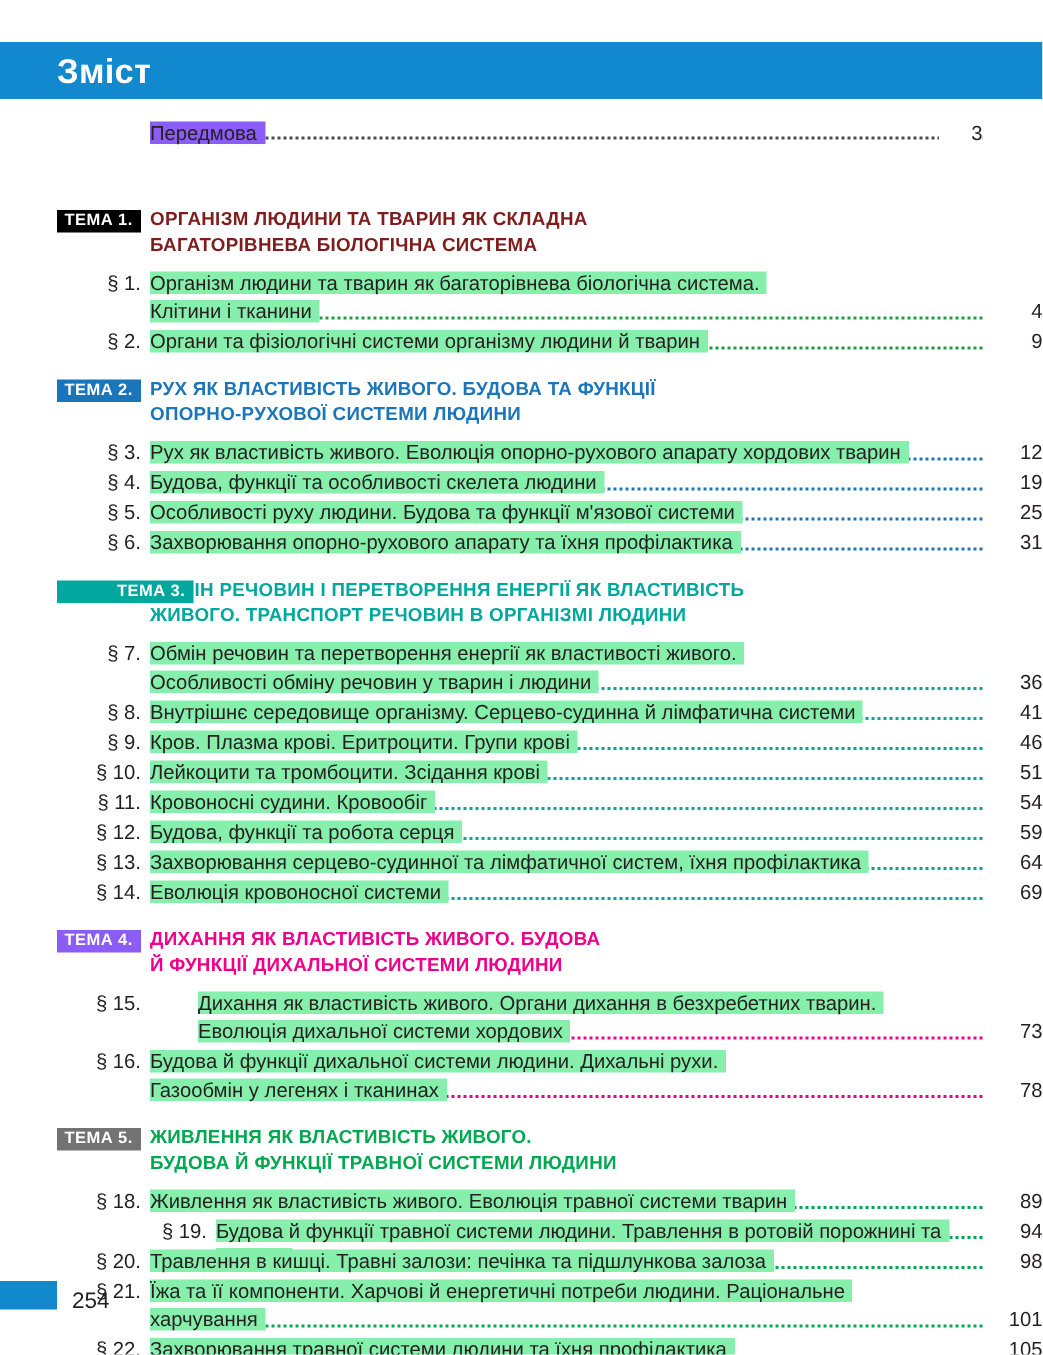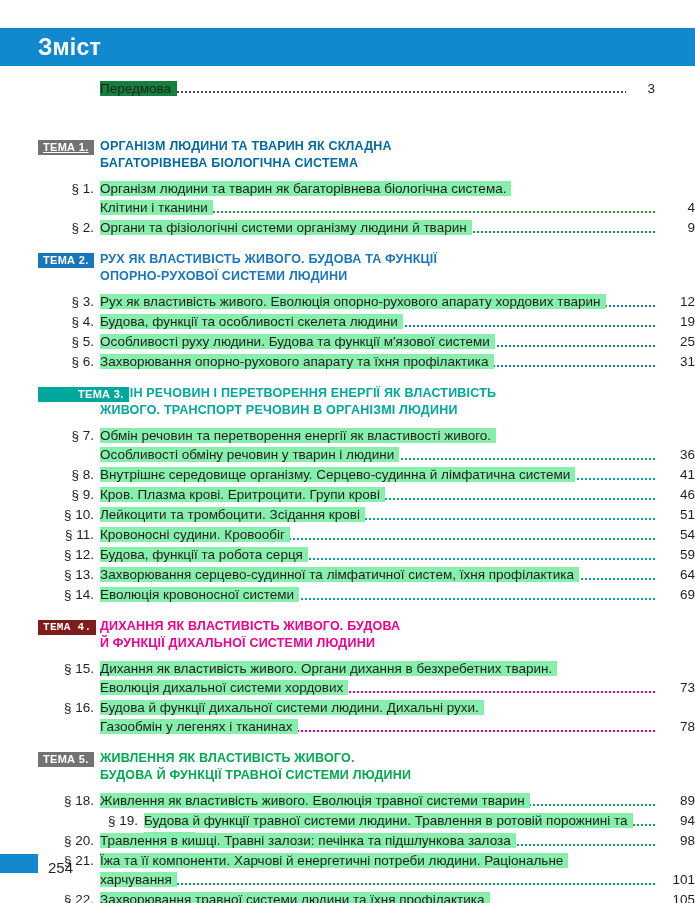--- a/index.html
+++ b/index.html
@@ -48,21 +48,21 @@
     position: relative;
     height: 24px;
     margin-bottom: 13px;
   }
   .preface-label {
     position: absolute;
     left: 100px;
     top: 3px;
     font-size: 13.5px;
     color: #231f20;
-    background: #15803d;
+    background: #8b5cf6;
     padding-right: 6px;
     z-index: 2;
     white-space: nowrap;
   }
   .preface-dots {
     position: absolute;
     left: 100px;
     right: 40px;
     top: 13px;
     border-bottom: 2px dotted #4d4d4f;
@@ -208,22 +208,22 @@
 
   <div class="preface-row">
     <span class="preface-label">Передмова</span>
     <span class="preface-dots"></span>
     <span class="preface-page">3</span>
   </div>
 
   <div id="themes-container">
       <div class="theme-block">
         <div class="theme-head">
-          <span class="theme-badge" style="background: #737373; text-decoration: underline;">ТЕМА 1.</span>
-          <div class="theme-title" style="color: #0369a1; margin-top: 36px;">
+          <span class="theme-badge" style="background: #000000;">ТЕМА 1.</span>
+          <div class="theme-title" style="color: #7f1d1d; margin-top: 36px;">
             <div>ОРГАНІЗМ ЛЮДИНИ ТА ТВАРИН ЯК СКЛАДНА</div>
             <div>БАГАТОРІВНЕВА БІОЛОГІЧНА СИСТЕМА</div>
           </div>
         </div>
         <div class="entries">
           <div class="entry" style="height: 38px;">
             <span class="entry-num">§ 1.</span>
             <div class="entry-lines">
               <div class="entry-line"><span class="entry-text">Організм людини та тварин як багаторівнева біологічна система.</span></div>
               <div class="entry-line"><span class="leader" style="border-bottom-color: rgb(29, 158, 67);"></span><span class="entry-text">Клітини і тканини</span><span class="entry-page">4</span></div>
@@ -327,28 +327,28 @@
           <div class="entry" style="height: 19px;">
             <span class="entry-num">§ 14.</span>
             <div class="entry-lines">
               <div class="entry-line"><span class="leader" style="border-bottom-color: rgb(0, 167, 157);"></span><span class="entry-text">Еволюція кровоносної системи</span><span class="entry-page">69</span></div>
             </div>
           </div>
         </div>
       </div>
       <div class="theme-block">
         <div class="theme-head">
-          <span class="theme-badge" style="background: #7f1d1d; font-family: Liberation Mono, monospace;">ТЕМА 4.</span>
+          <span class="theme-badge" style="background: #8b5cf6;">ТЕМА 4.</span>
           <div class="theme-title" style="color: rgb(236, 0, 140);">
             <div>ДИХАННЯ ЯК ВЛАСТИВІСТЬ ЖИВОГО. БУДОВА</div>
             <div>Й ФУНКЦІЇ ДИХАЛЬНОЇ СИСТЕМИ ЛЮДИНИ</div>
           </div>
         </div>
         <div class="entries">
-          <div class="entry" style="height: 38px;">
+          <div class="entry" style="height: 38px; padding-left: 32px;">
             <span class="entry-num">§ 15.</span>
             <div class="entry-lines">
               <div class="entry-line"><span class="entry-text">Дихання як властивість живого. Органи дихання в безхребетних тварин.</span></div>
               <div class="entry-line"><span class="leader" style="border-bottom-color: rgb(236, 0, 140);"></span><span class="entry-text">Еволюція дихальної системи хордових</span><span class="entry-page">73</span></div>
             </div>
           </div>
           <div class="entry" style="height: 38px;">
             <span class="entry-num">§ 16.</span>
             <div class="entry-lines">
               <div class="entry-line"><span class="entry-text">Будова й функції дихальної системи людини. Дихальні рухи.</span></div>

